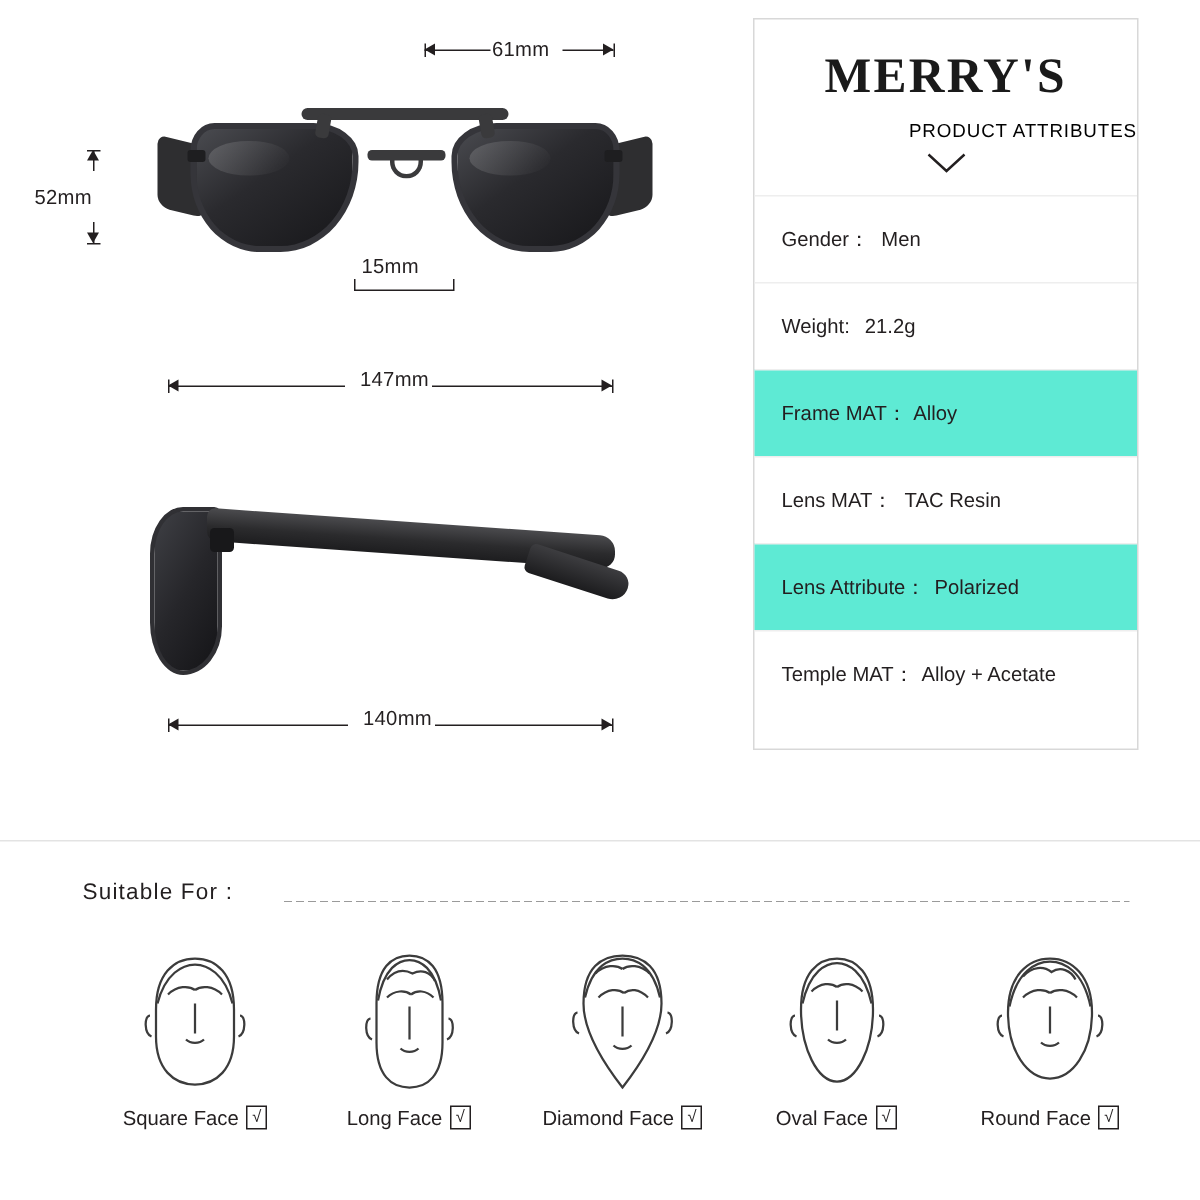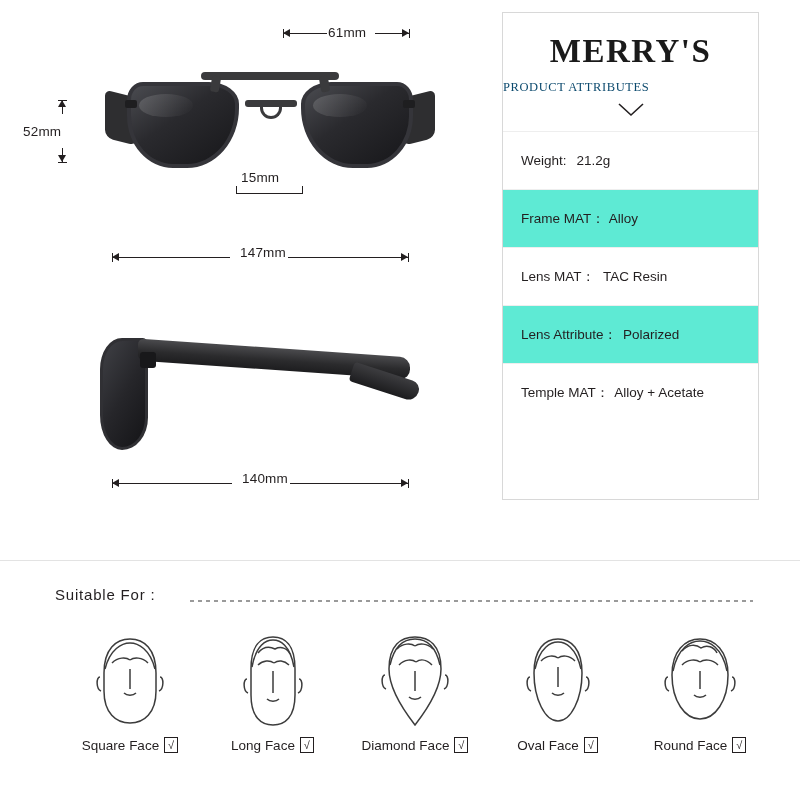--- a/index.html
+++ b/index.html
@@ -115,22 +115,22 @@
   .attr-card {
     position: absolute; left: 502px; top: 12px; width: 257px; height: 488px;
     border: 1px solid #d8d8d8; background: #fff;
   }
   .brand {
     text-align: center; padding-top: 20px;
     font-family: "Liberation Serif", serif;
     font-size: 33px; font-weight: bold; letter-spacing: 1.5px; color: #1a1a1a;
   }
   .brand-sub {
-    text-align: left; margin-top: 10px;
-    font-size: 12.5px; letter-spacing: .6px; color: #0c4a6e; font-family: Liberation Serif, serif;
+    text-align: right; margin-top: 10px;
+    font-size: 12.5px; letter-spacing: .6px; color: #000000;
   }
   .chev { text-align: center; margin-top: 6px; height: 24px; }
   .chev svg { display: inline-block; }
   .attr-rows { margin-top: 6px; }
   .attr-row {
     height: 58px; display: flex; align-items: center;
     padding-left: 18px; font-size: 13.5px; color: #231f20;
     border-top: 1px solid #eeeeee;
   }
   .attr-row.shade { background: #5eead4; }
@@ -237,20 +237,24 @@
     <div class="brand">MERRY'S</div>
     <div class="brand-sub">PRODUCT ATTRIBUTES</div>
     <div class="chev">
       <svg width="30" height="18" viewBox="0 0 30 18" aria-hidden="true">
         <polyline points="3,3 15,14 27,3" fill="none" stroke="#231f20" stroke-width="1.6"></polyline>
       </svg>
     </div>
 
     <div class="attr-rows">
       <div class="attr-row">
+        <span class="k">Gender：</span>
+        <span class="v" style="margin-left:8px;">Men</span>
+      </div>
+      <div class="attr-row">
         <span class="k">Weight:</span>
         <span class="v" style="margin-left:10px;">21.2g</span>
       </div>
       <div class="attr-row shade">
         <span class="k">Frame MAT：</span>
         <span class="v" style="margin-left:4px;">Alloy</span>
       </div>
       <div class="attr-row">
         <span class="k">Lens MAT：</span>
         <span class="v" style="margin-left:8px;">TAC Resin</span>

